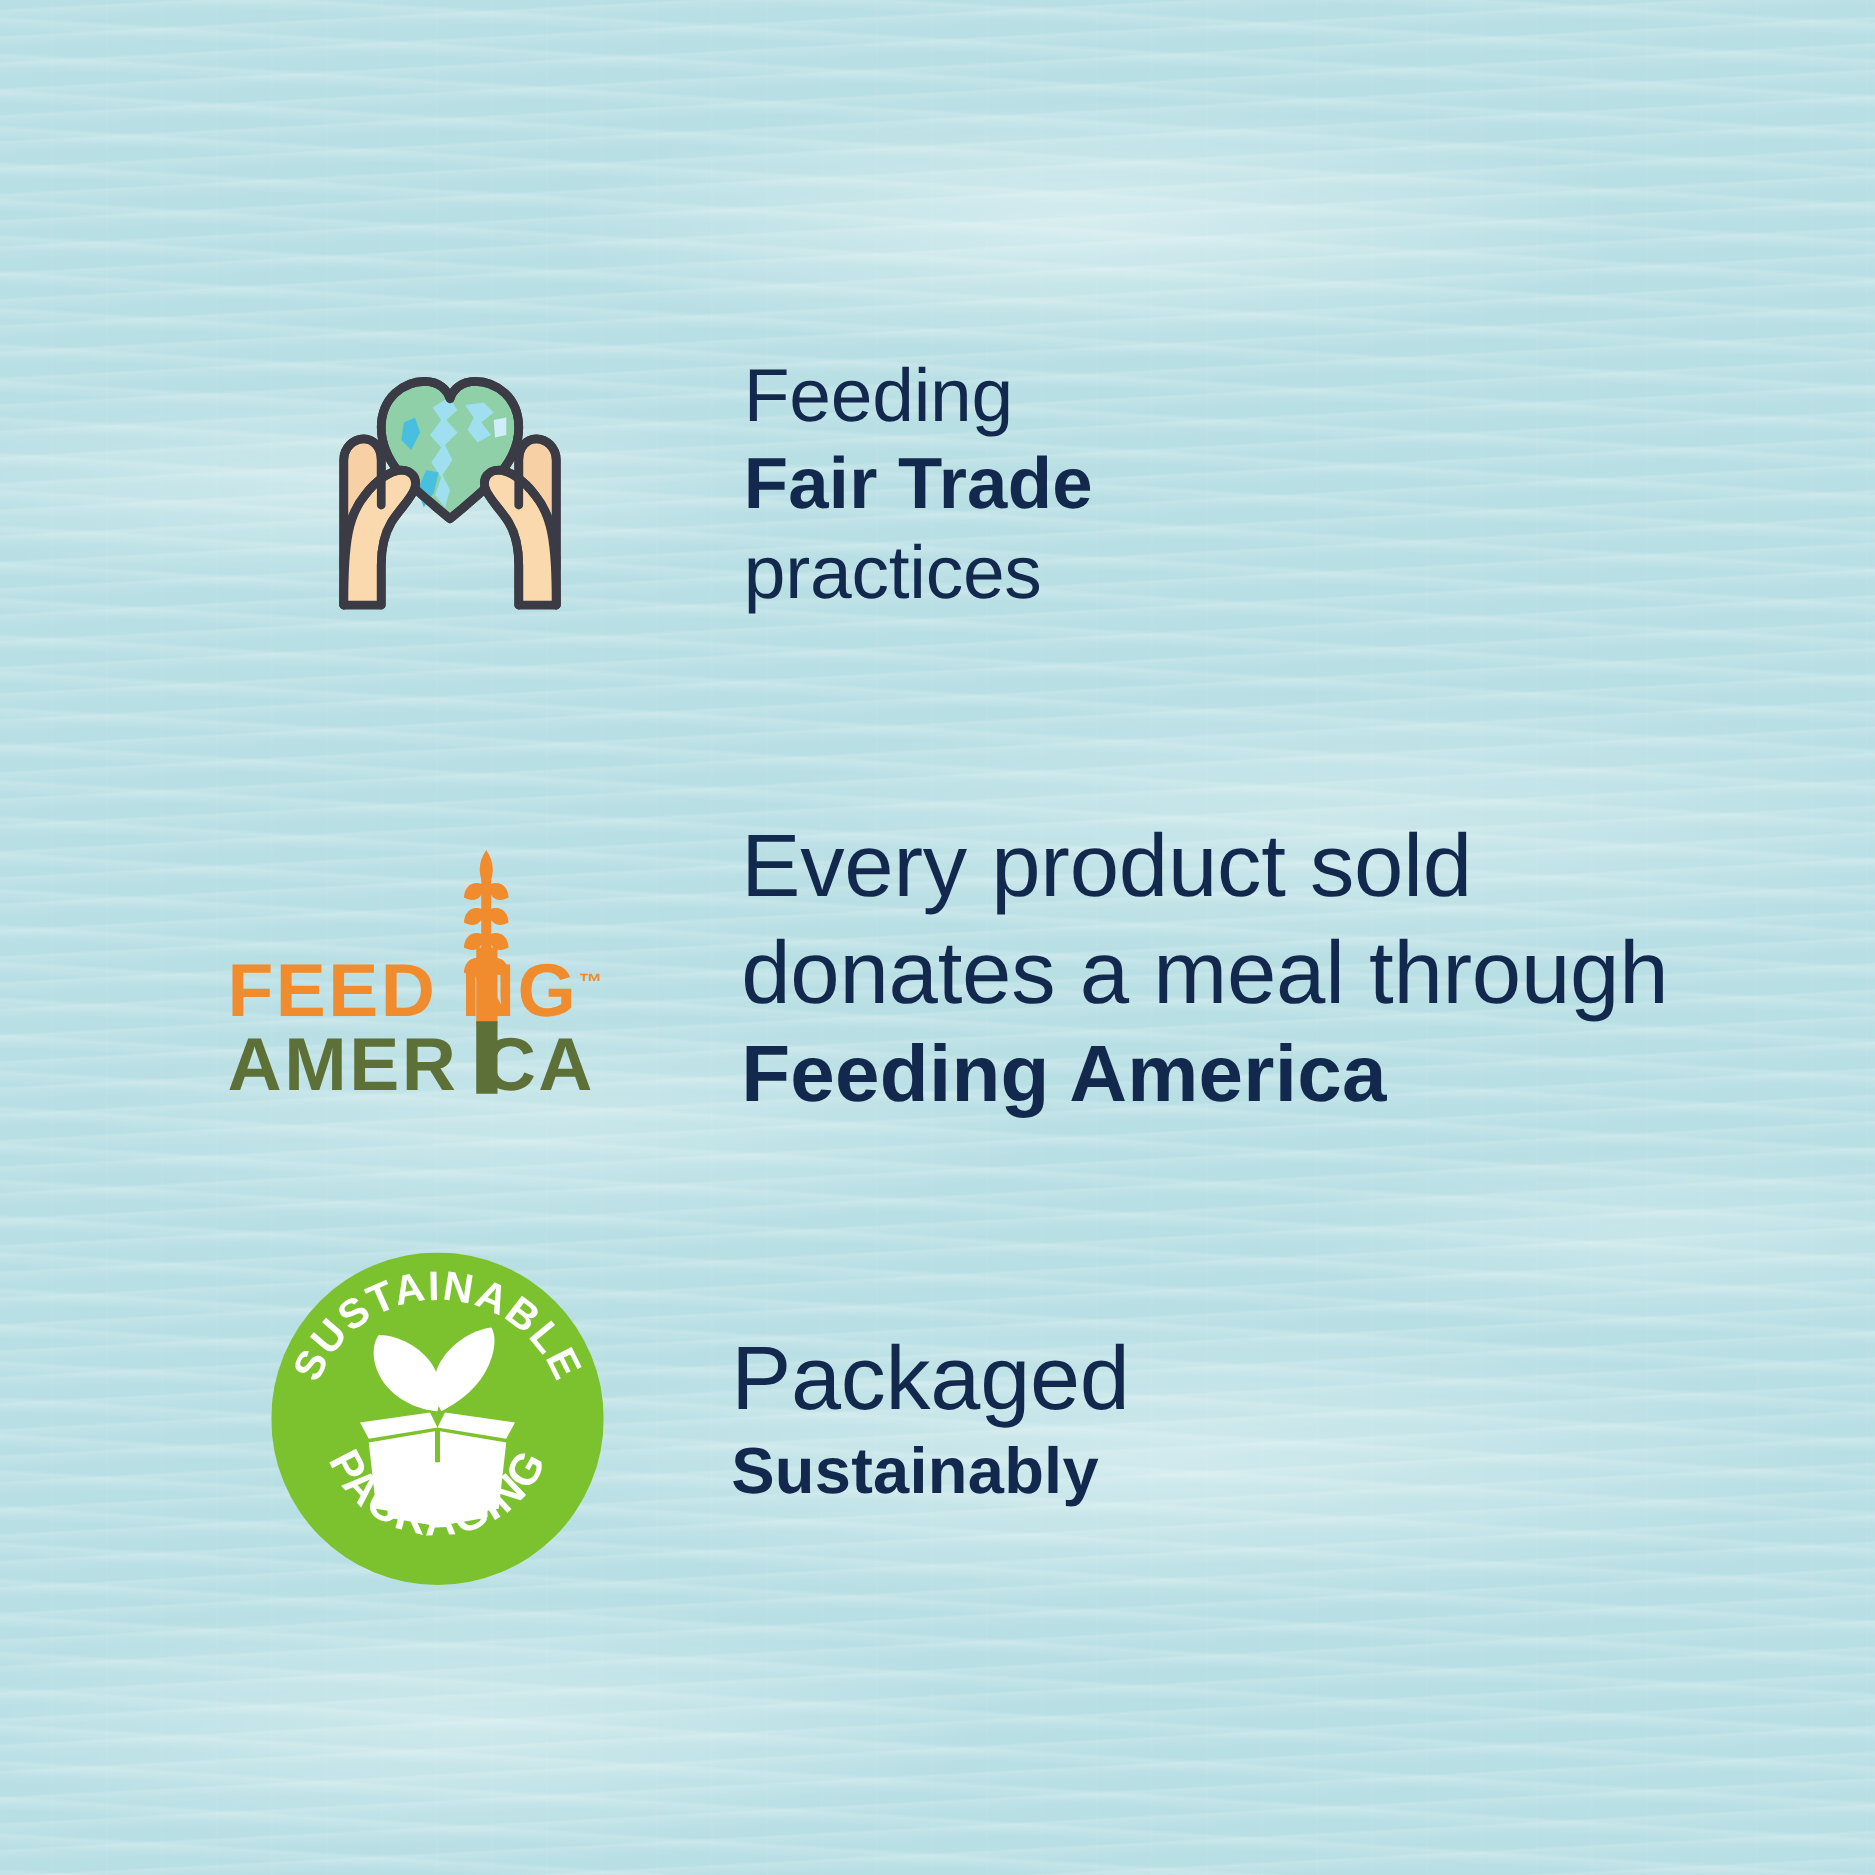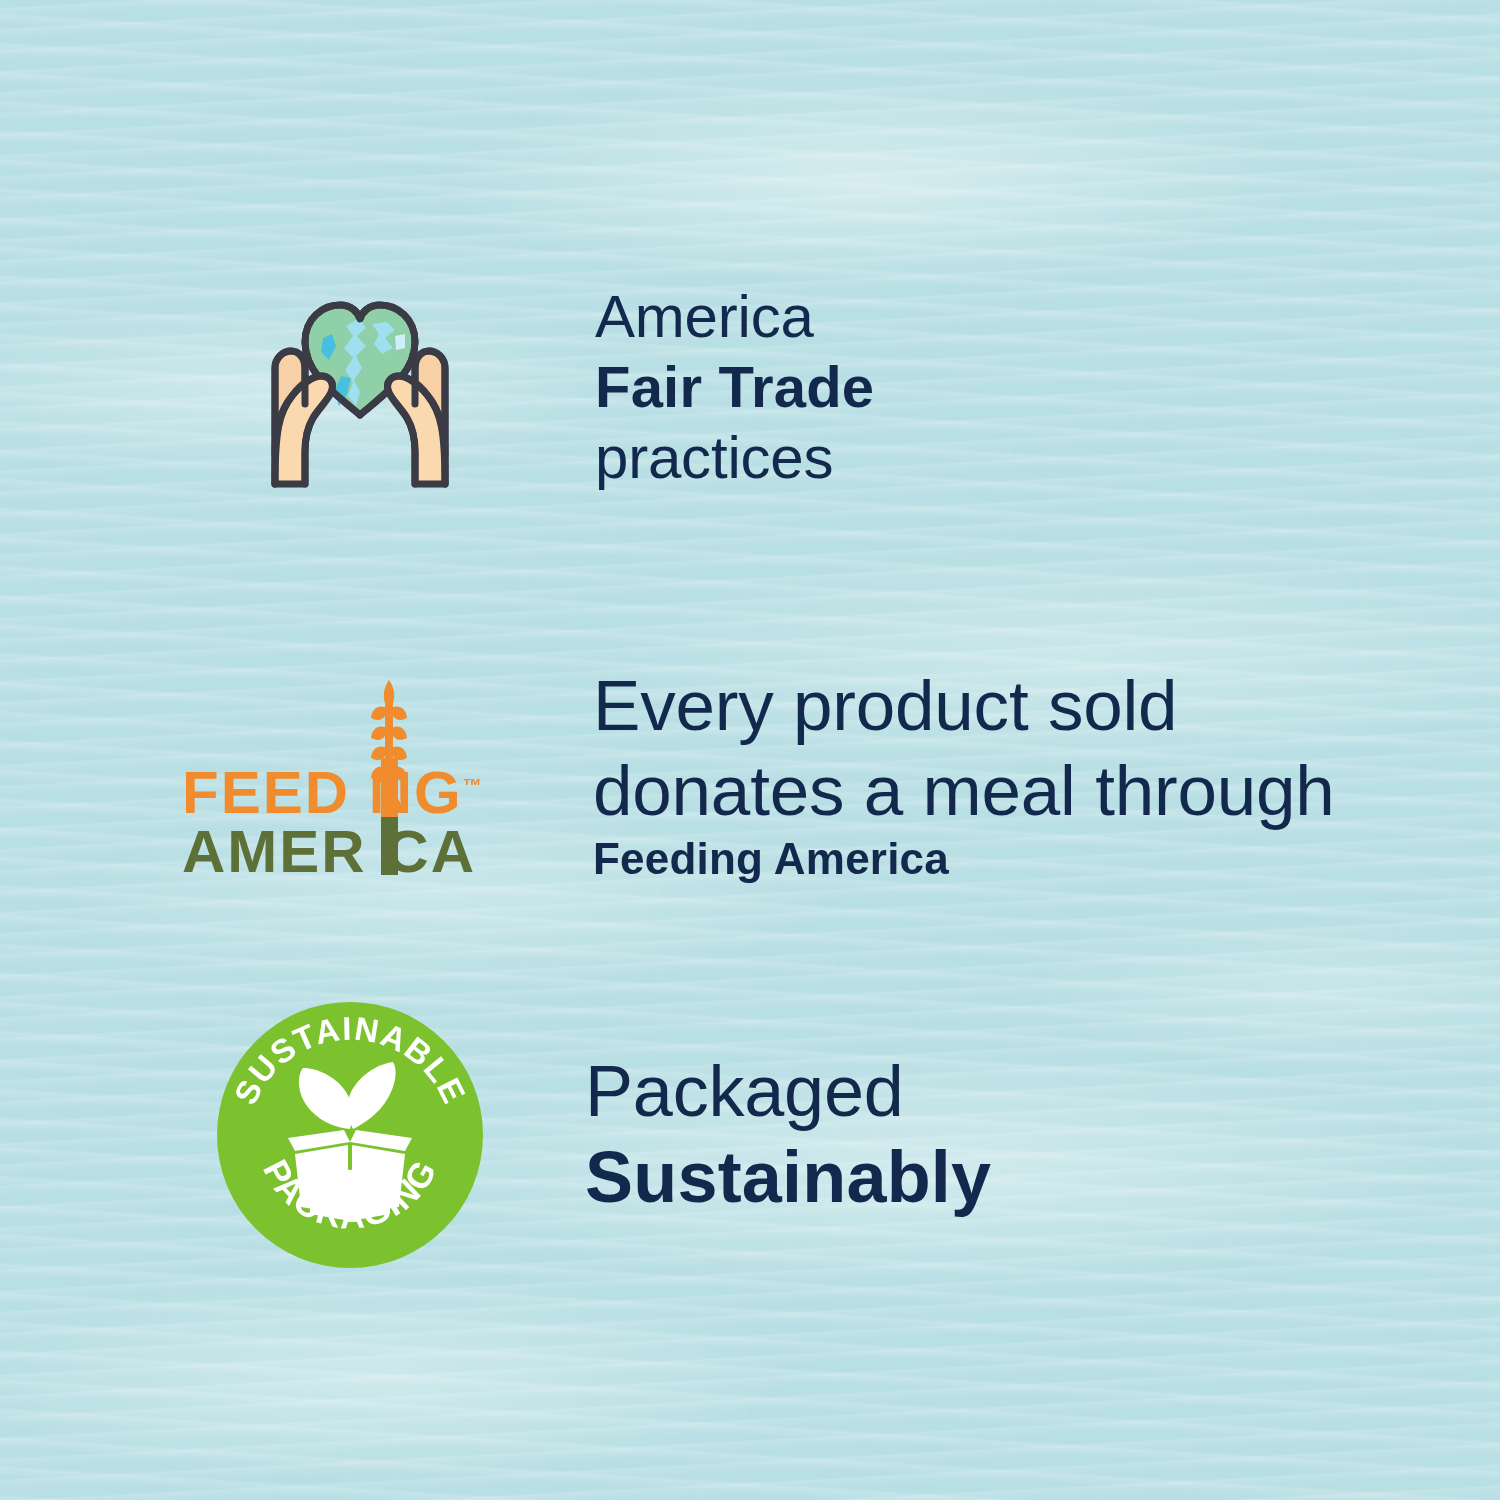--- a/index.html
+++ b/index.html
@@ -101,28 +101,28 @@
   #row-fairtrade .icon-cell { width: 300px; height: 230px; }
   #row-fairtrade .text-cell { padding-left: 85px; }
   #row-fairtrade .line { font-size: 60px; }
   #row-fairtrade .line.bold { font-size: 58px; }
 
   
   #row-feeding { left: 175px; top: 640px; width: 1220px; height: 270px; }
   #row-feeding .icon-cell { width: 370px; height: 200px; }
   #row-feeding .text-cell { padding-left: 48px; }
   #row-feeding .line { font-size: 71px; }
-  #row-feeding .line.bold { font-size: 44px; }
+  #row-feeding .line.bold { font-size: 64px; }
 
   
   #row-packaging { left: 200px; top: 1000px; width: 1200px; height: 270px; }
   #row-packaging .icon-cell { width: 300px; height: 270px; }
   #row-packaging .text-cell { padding-left: 85px; }
   #row-packaging .line { font-size: 72px; }
-  #row-packaging .line.bold { font-size: 72px; }
+  #row-packaging .line.bold { font-size: 52px; }
 
   
   .fa-logo {
     position: relative;
     width: 356px;
     height: 190px;
   }
   .fa-wheat {
     position: absolute;
     left: 189px;
@@ -212,21 +212,21 @@
           <path d="M70 212 L70 180 C 70 166 72 156 78 146 C 84 136 95 126 97 118 C 99 110 94 104 86 104 C 78 104 66 112 57 124 C 44 140 40 160 40 182" fill="none"></path>
 
           <path d="M210 212 L210 96 C 210 86 202 79 194 79 C 186 79 180 86 180 96 L180 130" fill="#f7d1a5"></path>
           <path d="M210 212 C 210 160 206 140 193 124 C 184 112 172 104 164 104 C 156 104 151 110 153 118 C 155 126 166 136 172 146 C 178 156 180 166 180 180 L180 212 Z" fill="#fbd9ae"></path>
           <path d="M210 212 L210 96 C 210 86 202 79 194 79 C 186 79 180 86 180 96 L180 132" fill="none"></path>
           <path d="M180 212 L180 180 C 180 166 178 156 172 146 C 166 136 155 126 153 118 C 151 110 156 104 164 104 C 172 104 184 112 193 124 C 206 140 210 160 210 182" fill="none"></path>
         </g>
       </svg>
     </div>
     <div class="text-cell">
-      <div class="line light">America</div>
+      <div class="line light">Feeding</div>
       <div class="line bold">Fair Trade</div>
       <div class="line light">practices</div>
     </div>
   </div>
 
   <div class="row" id="row-feeding">
     <div class="icon-cell">
       <div class="fa-logo">
 
         <svg class="fa-wheat" viewBox="0 0 36 130" xmlns="http://www.w3.org/2000/svg">

